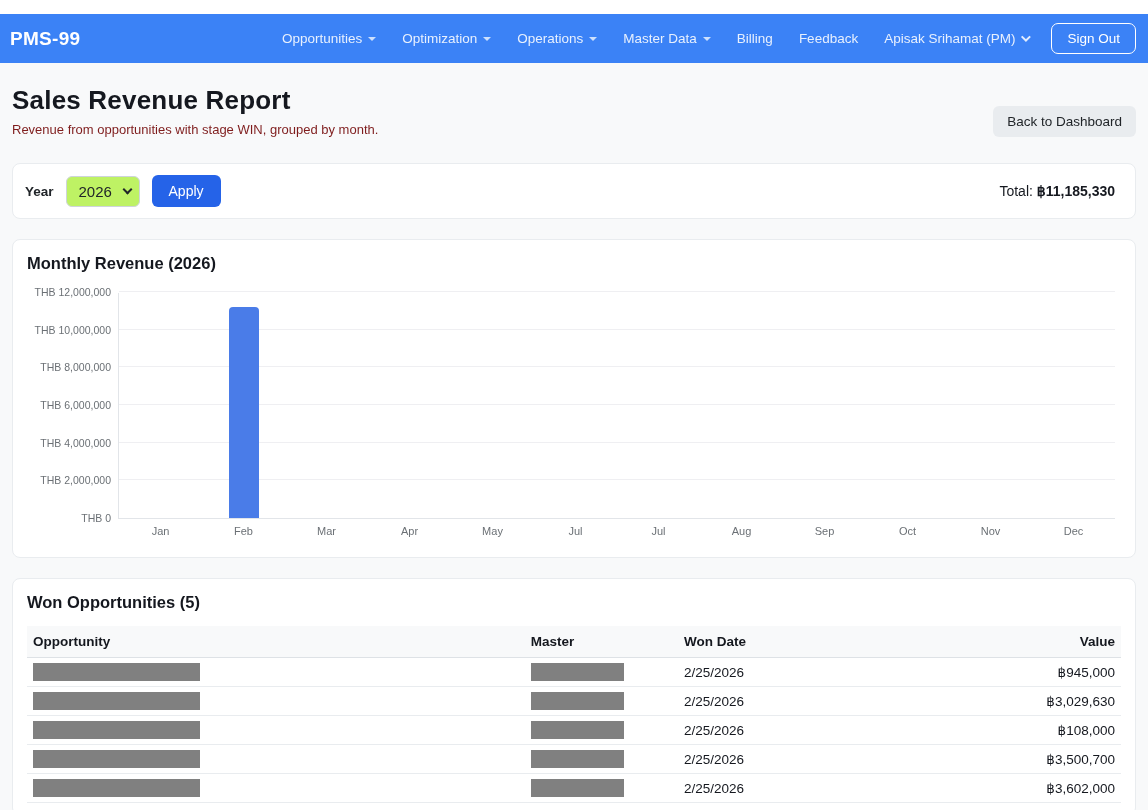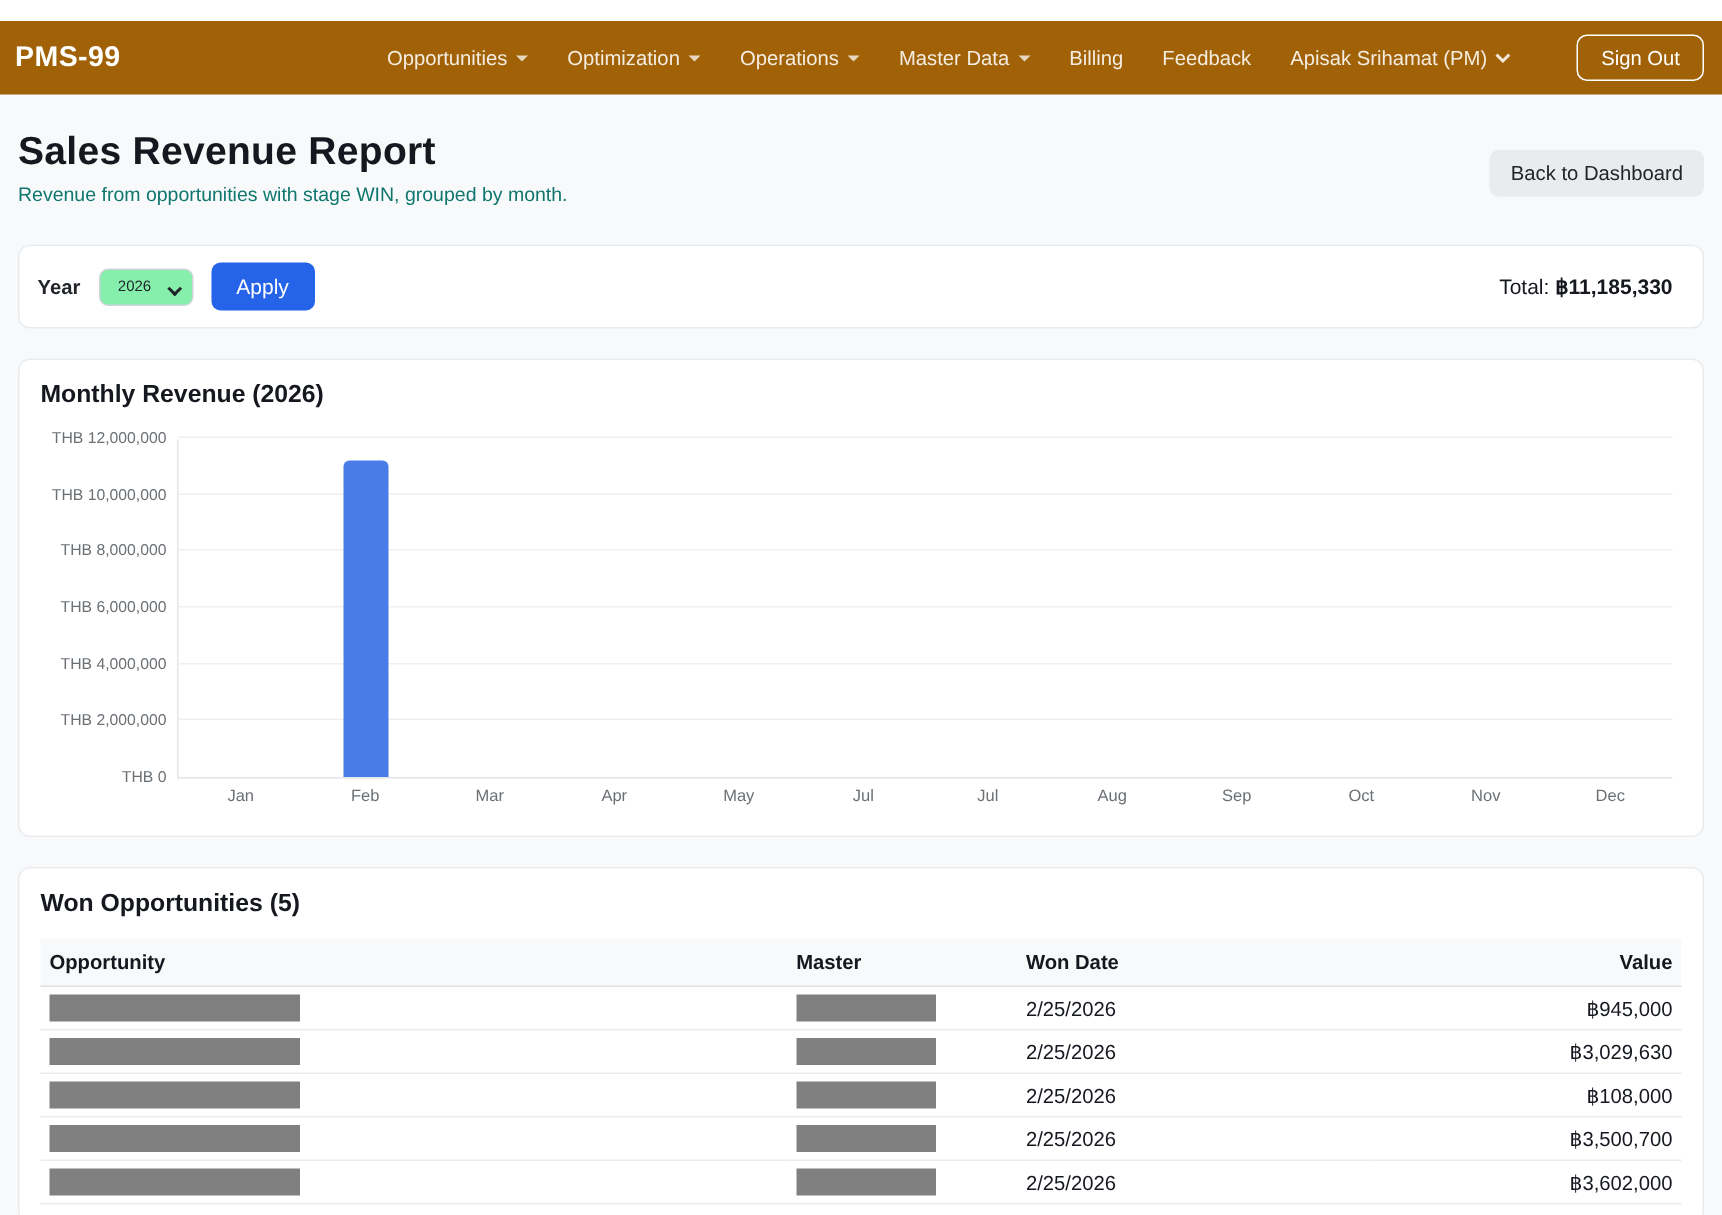--- a/index.html
+++ b/index.html
@@ -9,27 +9,26 @@
     background: #f8f9fa;
     color: #1b1f27;
     width: 1148px;
     height: 810px;
     overflow: hidden;
   }
   .top-strip { height: 14px; background: #ffffff; }
 
   
   .navbar {
-    background: #a16207;
+    background: #3b82f6;
     height: 49px;
     display: flex;
     align-items: center;
     padding: 0 12px 0 10px;
     color: #fff;
-    gap: 24px;
   }
   .brand { font-size: 19px; font-weight: bold; letter-spacing: .3px; cursor: pointer; }
   .nav-menu { display: flex; align-items: center; margin-left: auto; list-style: none; }
   .nav-item {
     display: flex; align-items: center; gap: 6px;
     padding: 8px 13px; font-size: 13.5px;
     color: rgba(255,255,255,.88); cursor: pointer; white-space: nowrap;
   }
   .caret-down {
     width: 0; height: 0; display: inline-block;
@@ -46,23 +45,23 @@
     margin-left: 10px;
     background: transparent; color: #fff;
     border: 1.5px solid #fff; border-radius: 7px;
     padding: 7px 15px; font-size: 13.5px;
     font-family: inherit; cursor: pointer;
   }
 
   
   .content { padding: 0 12px; }
 
-  .page-header { display: flex; align-items: center; justify-content: space-between; padding: 22px 0 0 0; }
+  .page-header { display: flex; align-items: flex-end; justify-content: space-between; padding: 22px 0 0 0; }
   .page-title { font-size: 26px; font-weight: bold; color: #15181f; letter-spacing: .2px; }
-  .page-subtitle { font-size: 13px; color: #0f766e; margin-top: 6px; }
+  .page-subtitle { font-size: 13px; color: #7f1d1d; margin-top: 6px; }
   .back-btn {
     margin-top: 9px;
     background: #e9ecef; color: #212529;
     border: none; border-radius: 6px;
     padding: 8px 14px; font-size: 13.5px;
     font-family: inherit; cursor: pointer;
   }
 
   .card {
     background: #fff;
@@ -74,23 +73,23 @@
   .filter-card {
     margin-top: 26px;
     display: flex; align-items: center;
     padding: 11px 12px;
     gap: 12px;
   }
   .filter-label { font-size: 13.5px; color: #212529; font-weight: bold; }
   .select-wrap { position: relative; display: inline-block; }
   .year-select {
     appearance: none; -webkit-appearance: none;
-    font-family: inherit; font-size: 10px; color: #212529;
+    font-family: inherit; font-size: 15px; color: #212529;
     border: 1px solid #ced4da; border-radius: 6px;
-    background: #86efac;
+    background: #bef264;
     padding: 6px 26px 6px 12px;
     cursor: pointer;
   }
   .select-chevron {
     position: absolute; right: 9px; top: 10px;
     width: 7px; height: 7px; pointer-events: none;
     border-right: 2px solid #212529; border-bottom: 2px solid #212529;
     transform: rotate(45deg);
   }
   .apply-btn {

